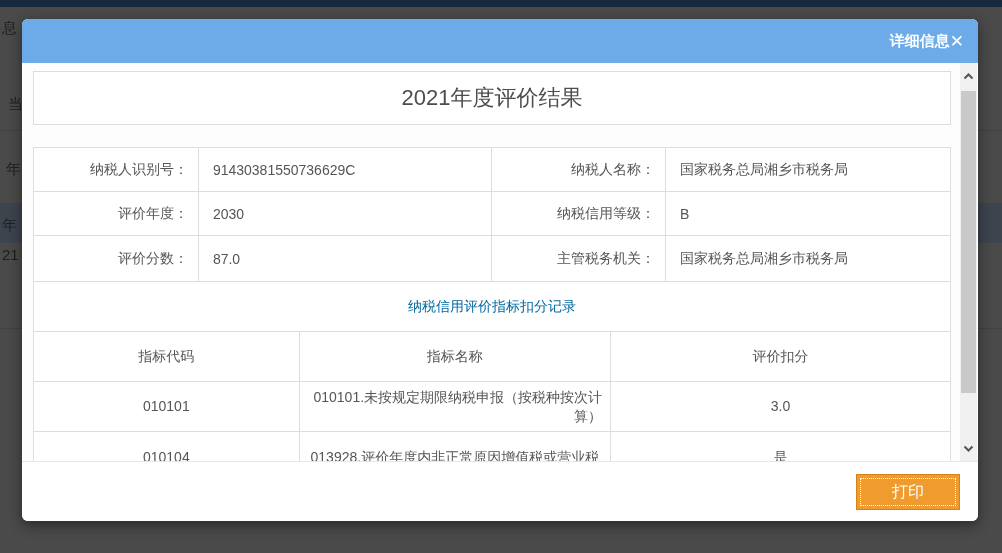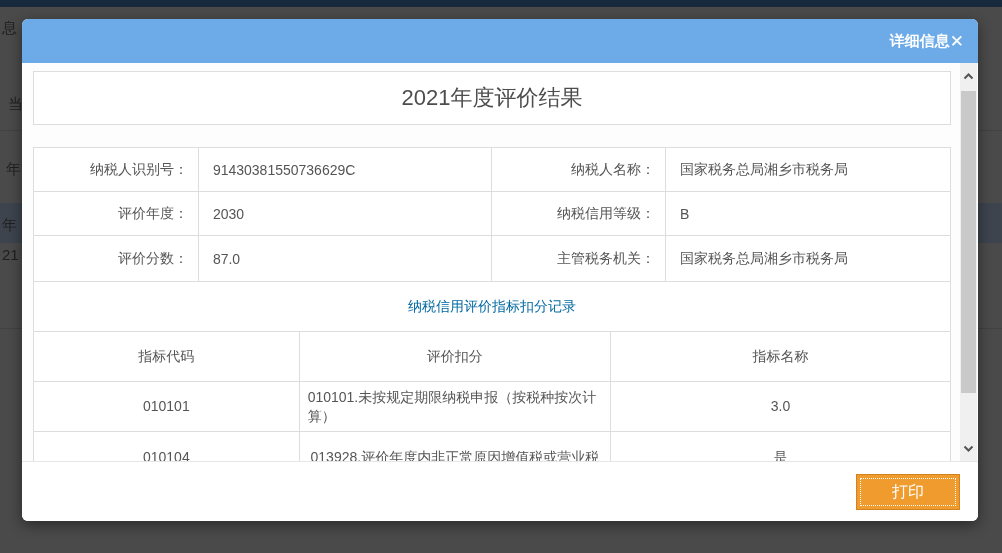--- a/index.html
+++ b/index.html
@@ -37,21 +37,21 @@
   .row:last-child{border-bottom:none;}
   .info-row{grid-template-columns:18% 32% 19% 31%;}
   .r44{height:44px;} .r46{height:46px;} .r50{height:50px;}
   .cell{display:flex;align-items:center;border-right:1px solid #ddd;min-width:0;}
   .cell:last-child{border-right:none;}
   .lbl{justify-content:flex-end;padding-right:10px;text-align:right;}
   .val{justify-content:flex-start;padding-left:14px;}
   .span-row{height:50px;display:flex;align-items:center;justify-content:center;
             border-bottom:1px solid #ddd;color:#0369a1;font-size:14px;}
   .sub-row{grid-template-columns:29% 34% 37%;}
-  .ctr{justify-content:center;text-align:left;padding:0 8px;line-height:1.35;}
+  .ctr{justify-content:center;text-align:right;padding:0 8px;line-height:1.35;}
 
   
   .scrollbar{position:absolute;top:44px;right:1px;width:17px;height:398px;background:#f0f0f0;}
   .scroll-btn{position:absolute;left:0;width:17px;height:22px;display:flex;align-items:center;
               justify-content:center;cursor:pointer;}
   .scroll-btn.up{top:2px;} .scroll-btn.down{bottom:2px;}
   .scroll-thumb{position:absolute;left:1px;top:28px;width:15px;height:302px;background:#c9c9c9;cursor:grab;}
 
   
   .modal-footer{position:absolute;left:0;top:442px;width:100%;height:60px;background:#fff;
@@ -108,22 +108,22 @@
           <div class="cell lbl">评价分数：</div>
           <div class="cell val">87.0</div>
           <div class="cell lbl">主管税务机关：</div>
           <div class="cell val">国家税务总局湘乡市税务局</div>
         </div>
 
         <div class="span-row">纳税信用评价指标扣分记录</div>
 
         <div class="row sub-row r50">
           <div class="cell ctr">指标代码</div>
+          <div class="cell ctr">指标名称</div>
           <div class="cell ctr">评价扣分</div>
-          <div class="cell ctr">指标名称</div>
         </div>
 
         <div class="row sub-row r50">
           <div class="cell ctr">010101</div>
           <div class="cell ctr">010101.未按规定期限纳税申报（按税种按次计算）</div>
           <div class="cell ctr">3.0</div>
         </div>
 
         <div class="row sub-row r50">
           <div class="cell ctr">010104</div>

